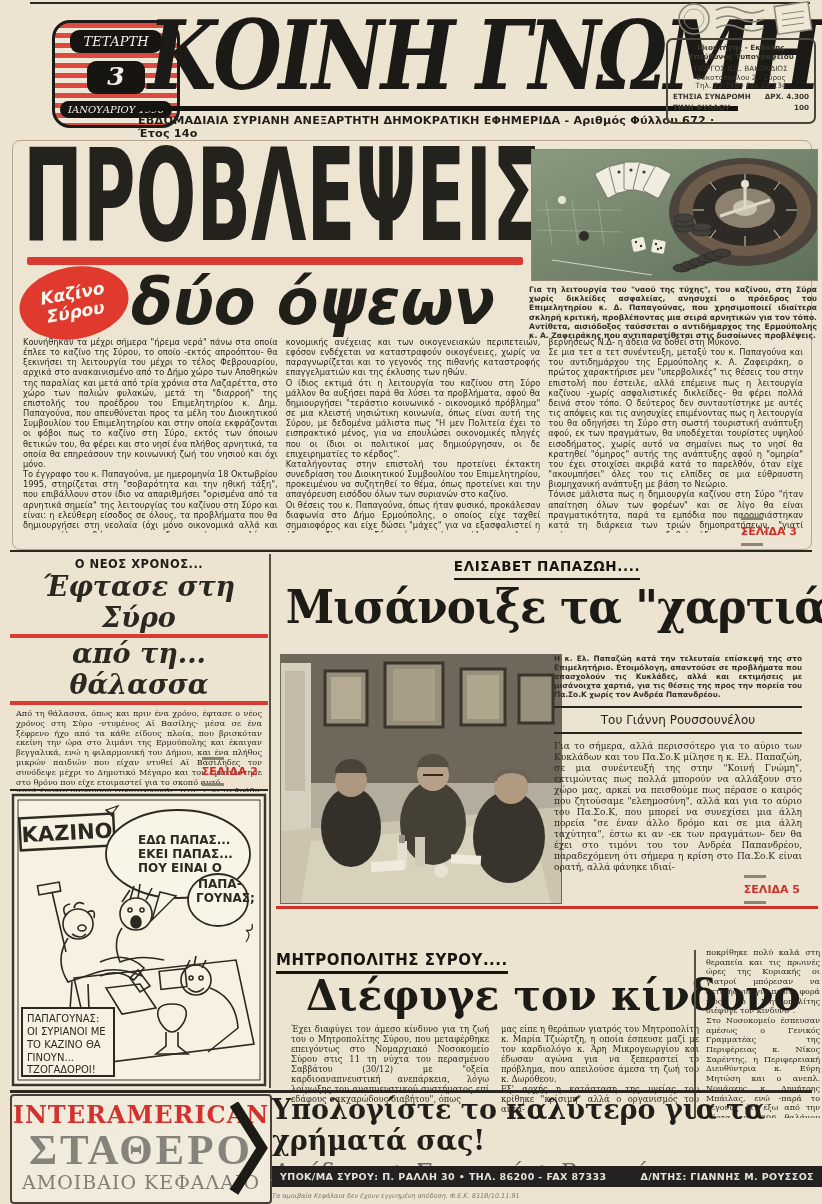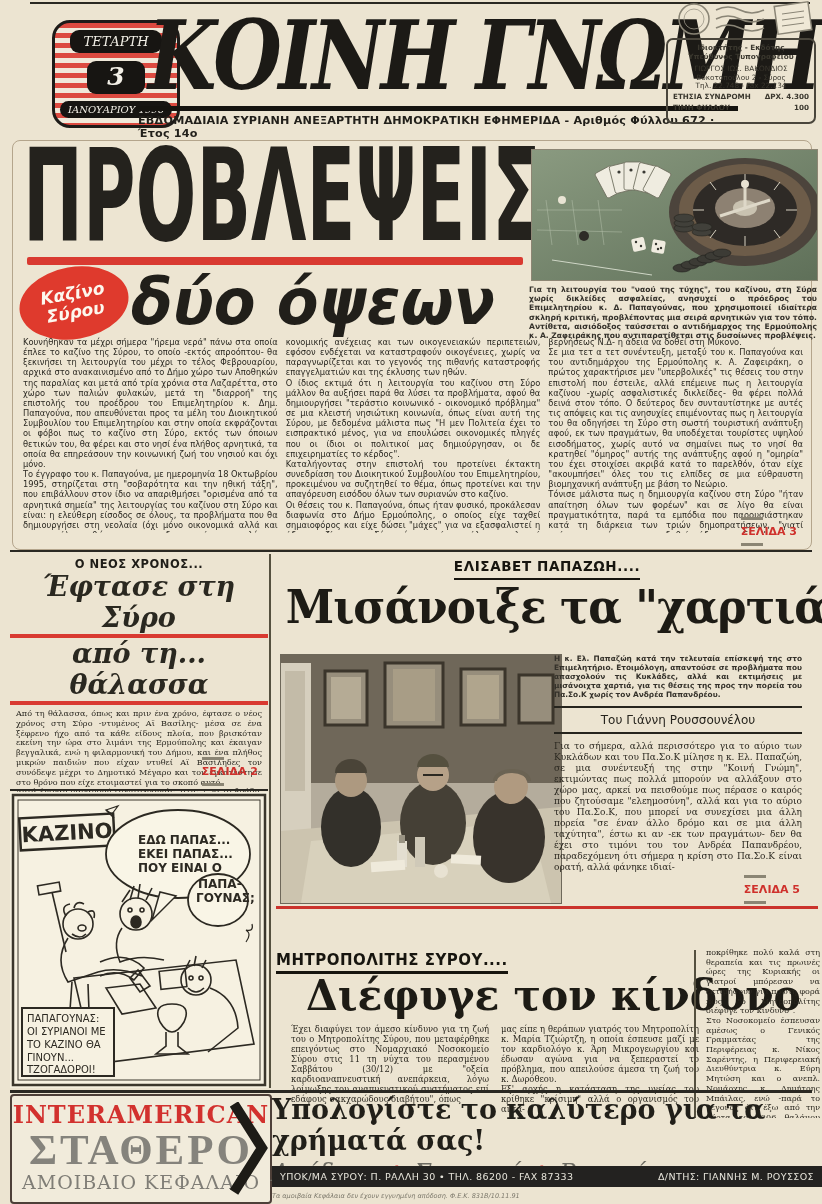--- a/index.html
+++ b/index.html
@@ -87,21 +87,21 @@
   .ad-product{font-family:Liberation Serif, serif;font-weight:bold;font-size:43px;line-height:42px;
     letter-spacing:3px;color:#85837c;}
   .ad-product2{font-family:"DejaVu Serif",serif;font-size:19px;letter-spacing:1px;color:#7f7d76;}
   .adright{left:272px;top:1094px;width:550px;height:70px;text-align:left;}
   .ad-headline{font-family:"DejaVu Serif",serif;font-weight:bold;font-size:27px;color:#211f19;}
   .ad-slogan{font-family:"DejaVu Serif",serif;font-style:italic;font-size:24px;color:#6e6c63;margin-top:2px;}
   .ad-slogan .plus{color:#d2312e;font-weight:bold;font-style:normal;}
   .ad-fine{font-size:6.5px;color:#7b776a;margin-top:5px;font-style:italic;}
   .footerbar{left:272px;top:1166px;width:550px;height:21px;background:#232220;color:#e6e4da;
     display:flex;align-items:center;justify-content:space-between;padding:0 8px;box-sizing:border-box;
-    font-size:9.5px;font-weight:normal;letter-spacing:0.4px;}
+    font-size:9.5px;font-weight:bold;letter-spacing:0.4px;}
 </style>
 </head>
 <body>
 
 <div class="page">
 
   <div class="abs rule" style="left:30px;top:2px;width:780px;height:2px;"></div>
 
   <div class="abs datebox">
     <div class="pill day">ΤΕΤΑΡΤΗ</div>

